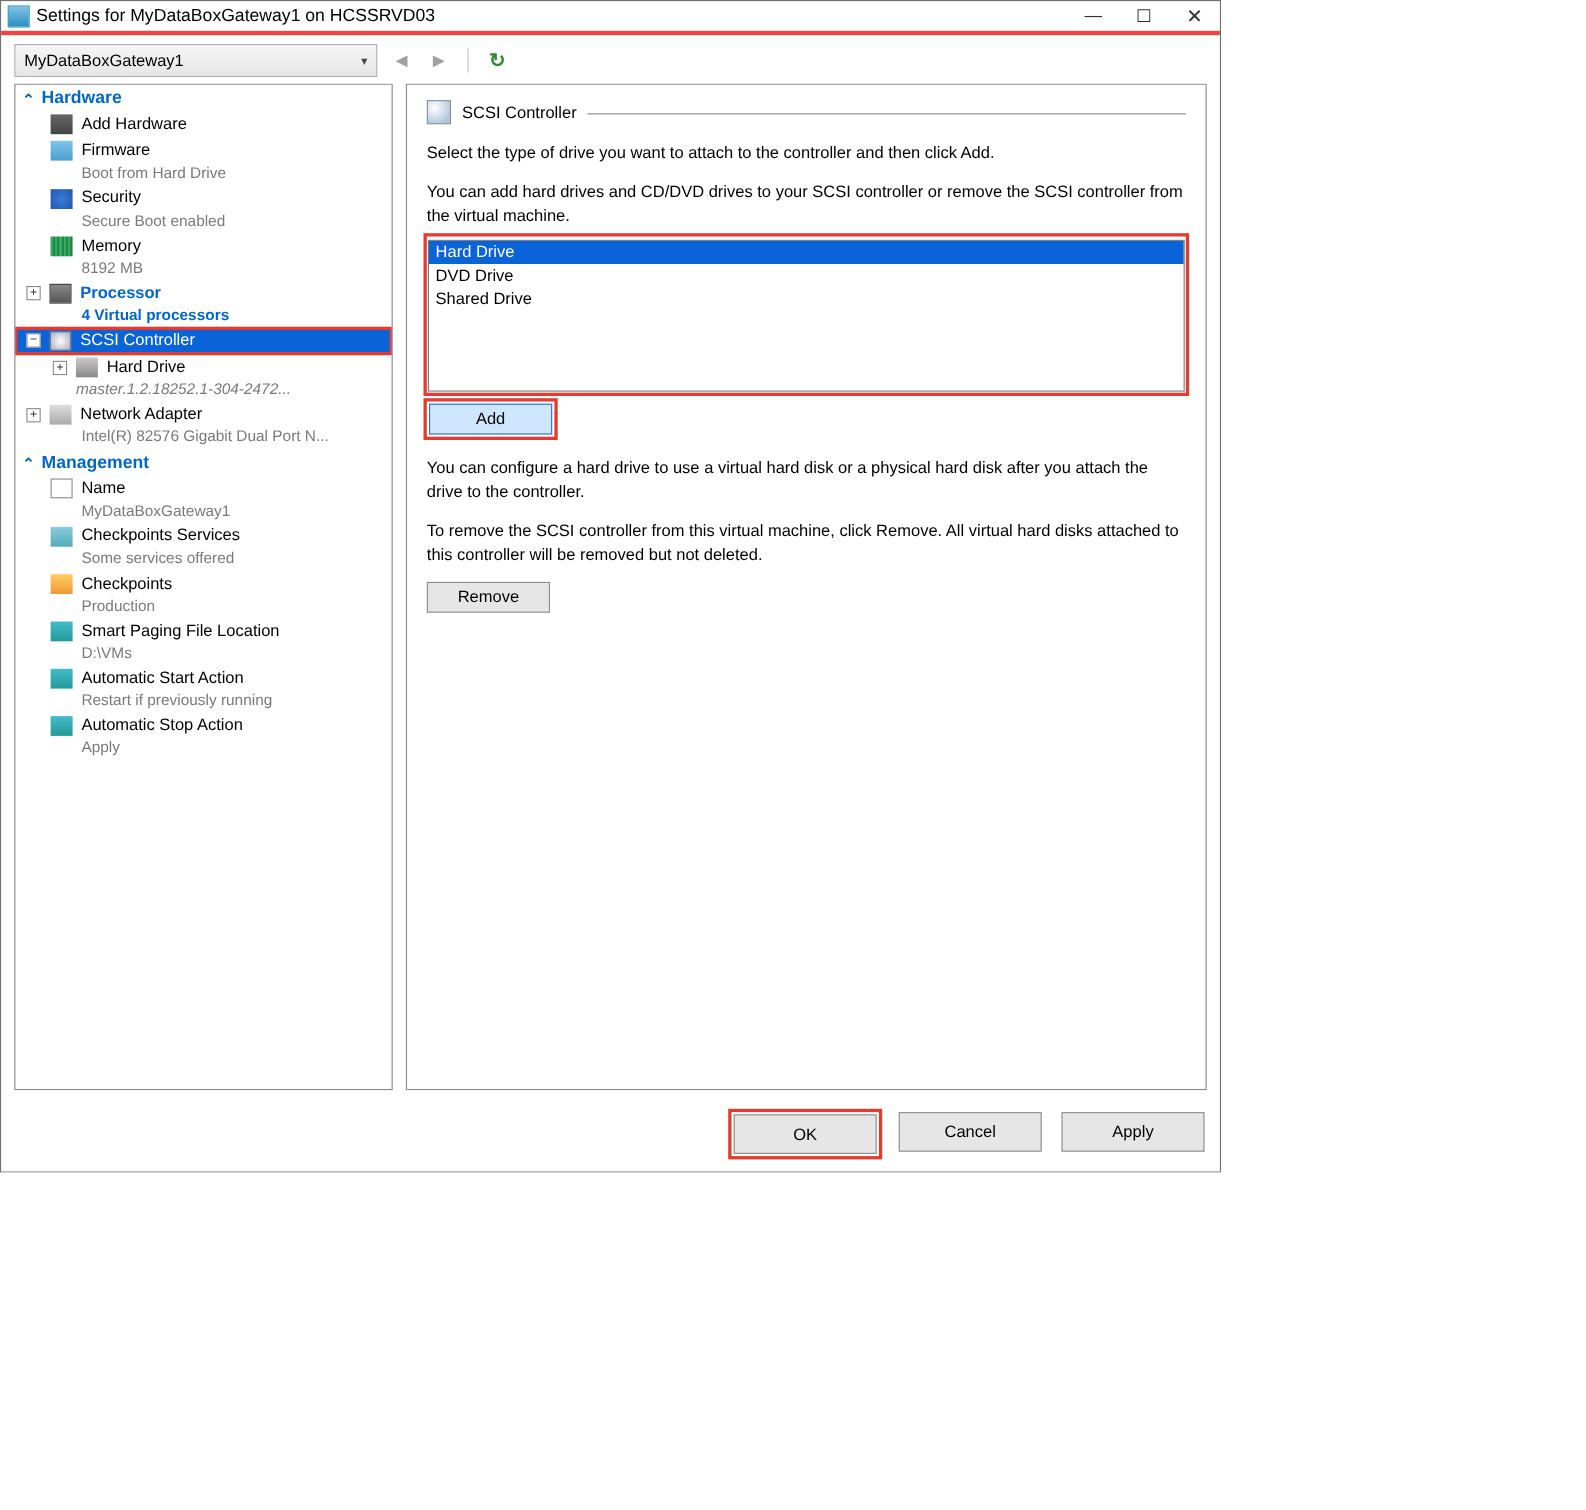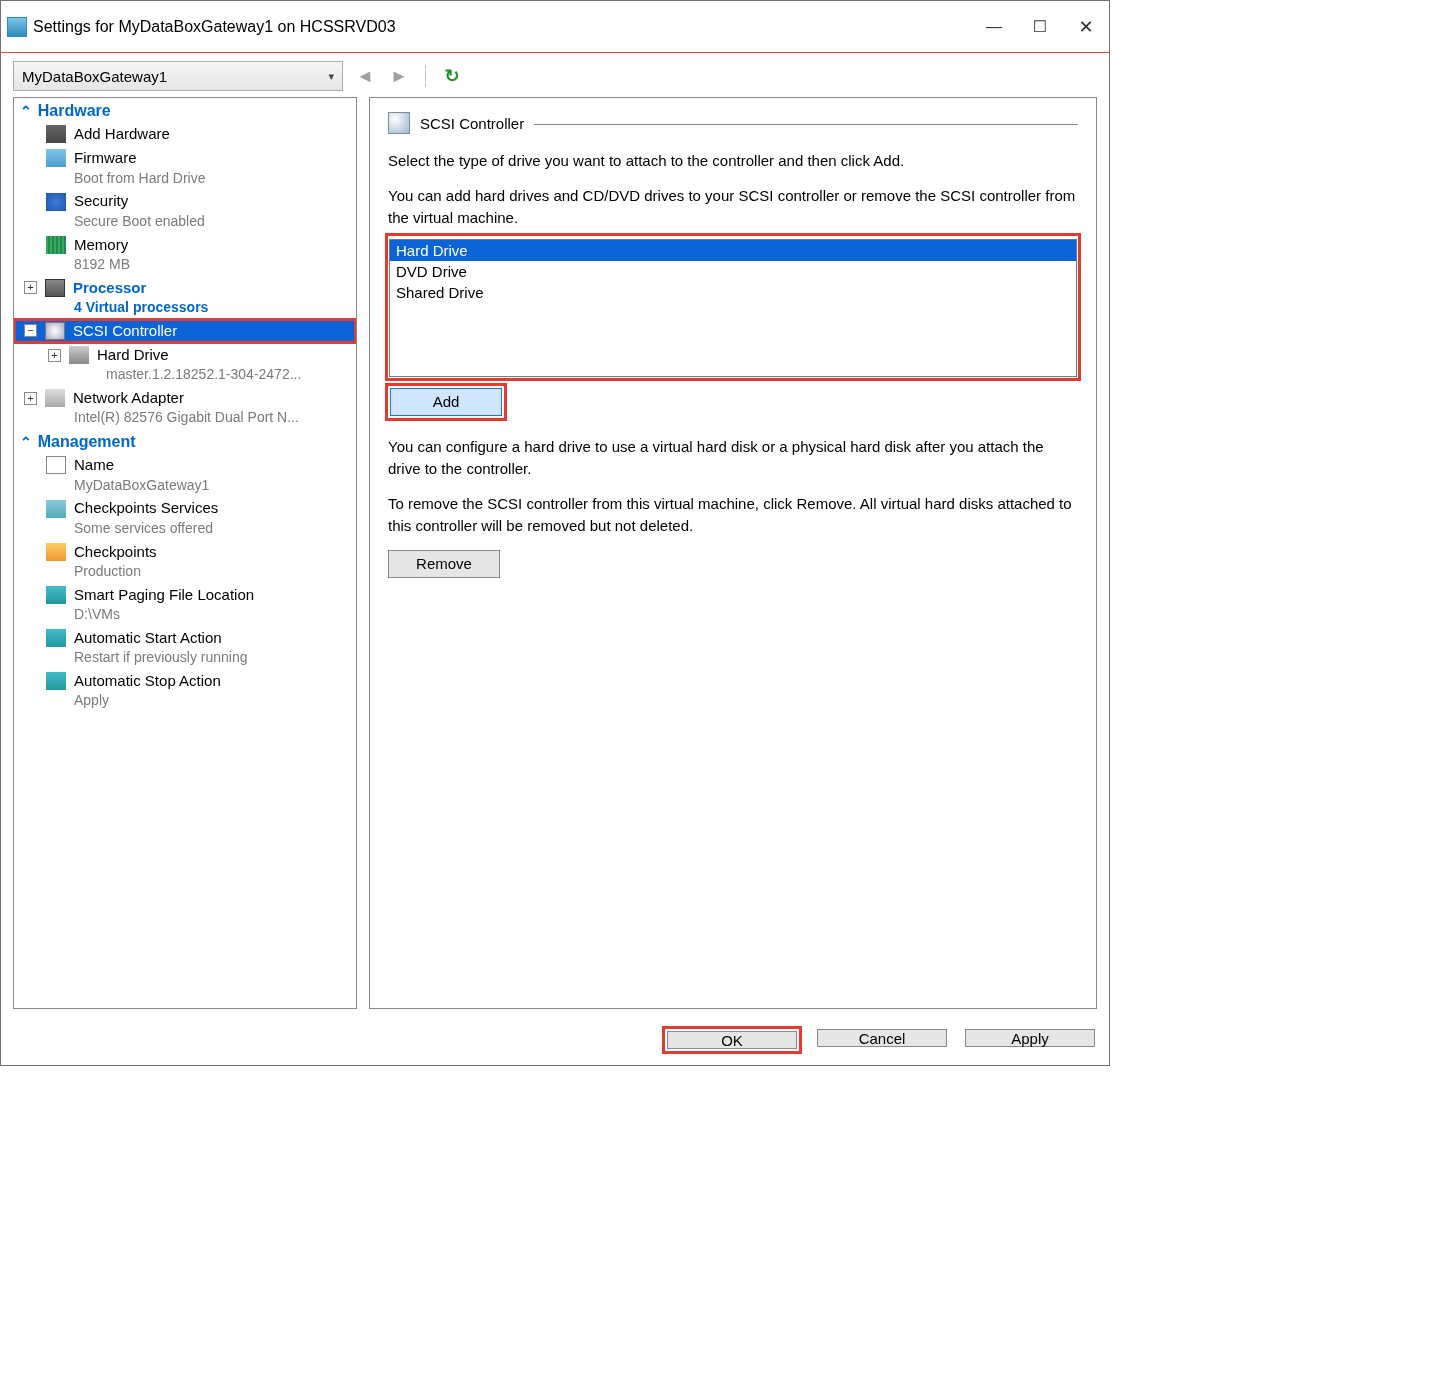--- a/index.html
+++ b/index.html
@@ -1,18 +1,18 @@
 <!DOCTYPE html>
 <html><head>
 <meta charset="utf-8">
 <style>
 * { box-sizing: border-box; font-family: "Segoe UI", Tahoma, sans-serif; }
 body { margin: 0; background: #fff; font-size: 15px; color: #000; }
 .window { width: 1110px; height: 1066px; border: 1px solid #707070; display: flex; flex-direction: column; background: #fff; }
-.titlebar { height: 52px; display: flex; align-items: center; padding-left: 6px; border-bottom: 1px solid #ef4444; }
+.titlebar { height: 31px; display: flex; align-items: center; padding-left: 6px; border-bottom: 4px solid #ef4444; }
 .titlebar .icon { width: 20px; height: 20px; margin-right: 6px; background: linear-gradient(#7fc5e8,#2b8dc0); border: 1px solid #2b8dc0; }
 .titlebar .title { flex: 1; font-size: 16px; }
 .tbtn { width: 46px; height: 32px; display: flex; align-items: center; justify-content: center; font-size: 16px; color: #333; }
 .close-btn { font-size: 18px; }
 .toolbar-row { display: flex; padding: 8px 12px 6px 12px; gap: 10px; align-items: center; }
 .vm-dropdown { width: 330px; height: 30px; border: 1px solid #adadad; background: linear-gradient(#f5f5f5,#e6e6e6); display: flex; align-items: center; padding: 0 8px; position: relative; }
 .vm-dropdown .chev { margin-left: auto; font-size: 11px; color: #444; }
 .nav-arrow { width: 24px; height: 24px; display: flex; align-items: center; justify-content: center; color: #a0a0a0; font-size: 18px; }
 .nav-sep { width: 1px; height: 22px; background: #c0c0c0; margin: 0 4px; }
 .refresh { color: #2a8f2a; font-weight: bold; font-size: 18px; }
@@ -39,21 +39,21 @@
 .desc { font-size: 15px; line-height: 1.5; margin: 6px 0; }
 .listbox { border: 1px solid #7a7a7a; height: 138px; background: #fff; margin-top: 2px; }
 .listbox .opt { padding: 2px 6px; font-size: 15px; }
 .listbox .opt.sel { background: #0a64d8; color: #fff; }
 .listbox-wrap { outline: 3px solid #e53a2f; padding: 1px; }
 .btn-row { display: flex; margin-top: 8px; }
 .win-btn { min-width: 112px; height: 28px; border: 1px solid #8a8a8a; background: #e6e6e6; font-size: 15px; display: flex; align-items: center; justify-content: center; }
 .win-btn.primary-hl { background: #cfe6ff; border-color: #2a6fc8; }
 .add-hl { outline: 3px solid #e53a2f; padding: 2px; display: inline-block; }
 .footer { padding: 10px 14px 14px 14px; display: flex; justify-content: flex-end; gap: 18px; border-top: 0; }
-.footer .win-btn { min-width: 130px; height: 18px; }
+.footer .win-btn { min-width: 130px; height: 36px; }
 .ok-hl { outline: 3px solid #e53a2f; padding: 2px; display: inline-block; }
 
 .ic-add{background:linear-gradient(#666,#444);}
 .ic-fw{background:linear-gradient(#7fc5e8,#4a9fd0);}
 .ic-sec{background:radial-gradient(circle,#3b7bdc,#2256a8);}
 .ic-mem{background:repeating-linear-gradient(90deg,#3a6,#3a6 2px,#284 2px,#284 4px);}
 .ic-proc{background:linear-gradient(#888,#555);border:1px solid #333;}
 .ic-scsi{background:radial-gradient(circle,#fff,#aab);border:1px solid #778;}
 .ic-hd{background:linear-gradient(#ccc,#888);}
 .ic-net{background:linear-gradient(#ddd,#aaa);}
@@ -138,21 +138,21 @@
             <span class="ti-icon ic-scsi"></span>
             <span class="lbl">SCSI Controller</span>
           </div>
       </div>
       <div class="tree-item indent2">
         <div class="row1">
             <span class="exp" style="margin-left:-30px;">+</span>
             <span class="ti-icon ic-hd"></span>
             <span class="lbl">Hard Drive</span>
           </div>
-        <div class="sub" style="margin-left:86px;">master.1.2.18252.1-304-2472...</div>
+        <div class="sub" style="margin-left:49px;font-style:italic;">master.1.2.18252.1-304-2472...</div>
       </div>
       <div class="tree-item">
         <div class="row1" style="padding-left:4px;">
             <span class="exp">+</span>
             <span class="ti-icon ic-net"></span>
             <span class="lbl">Network Adapter</span>
           </div>
         <div class="sub">Intel(R) 82576 Gigabit Dual Port N...</div>
       </div>
 

